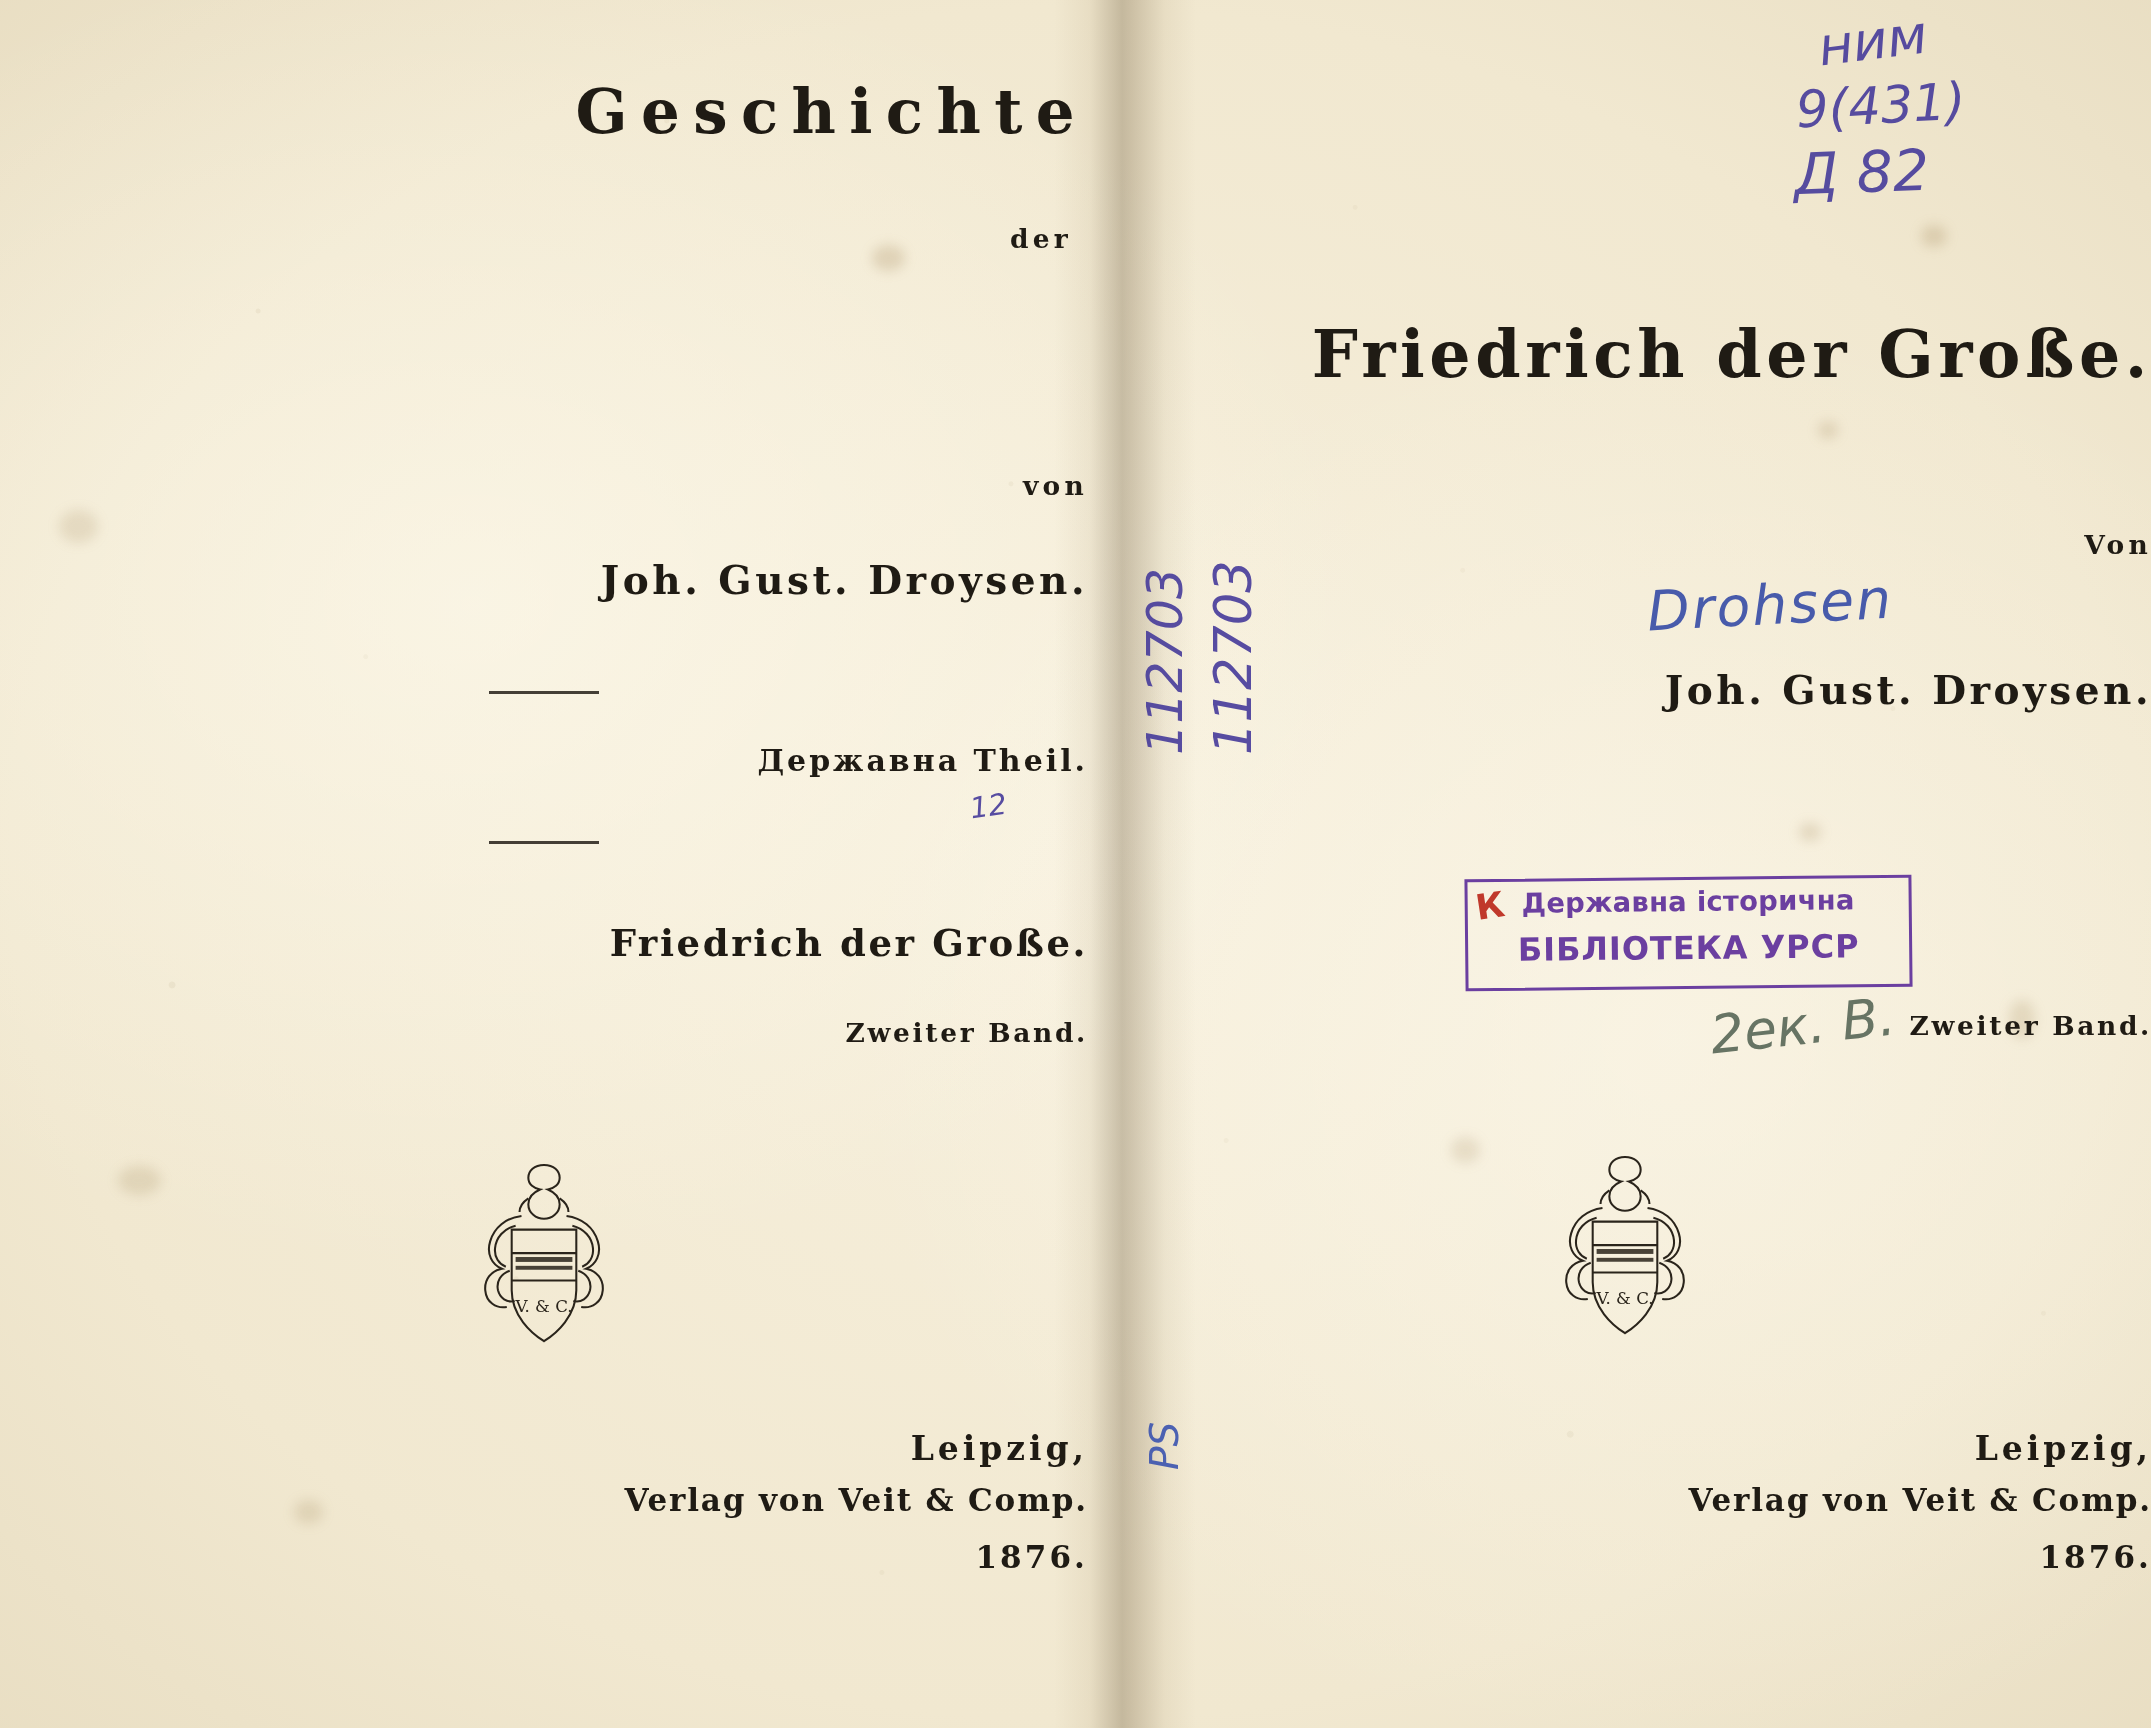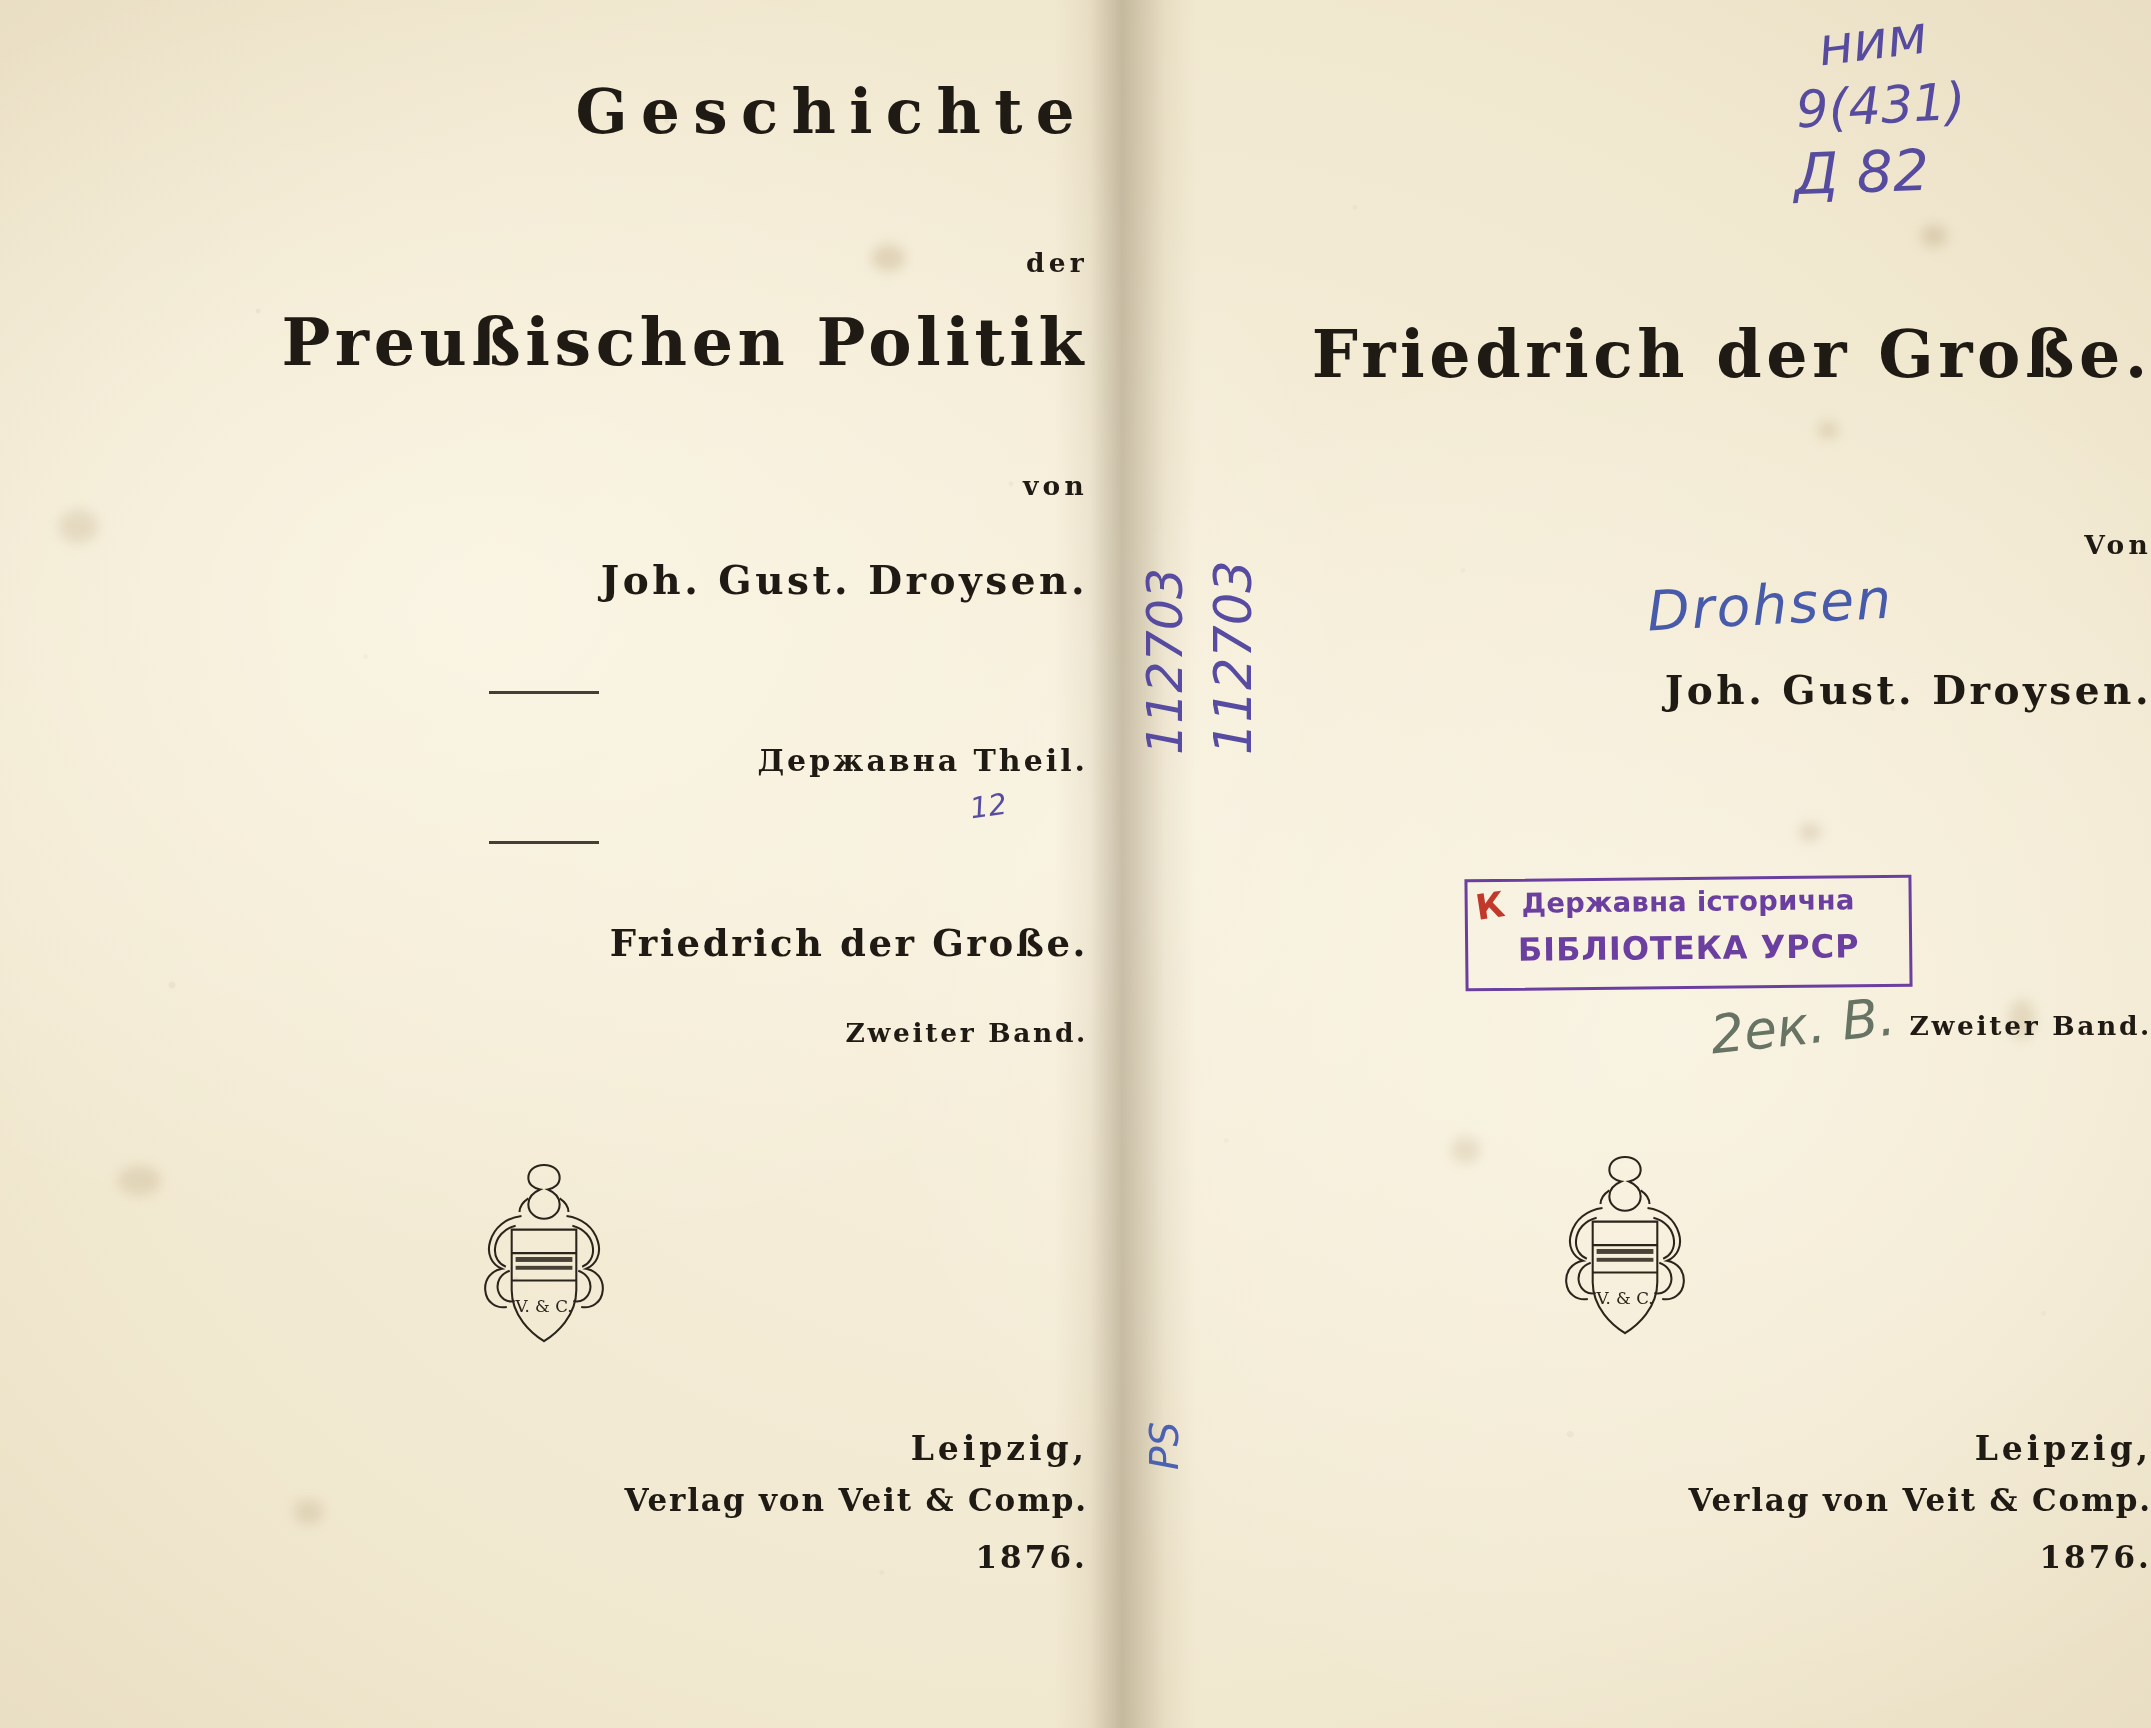--- a/index.html
+++ b/index.html
@@ -88,22 +88,22 @@
   }
 
   .center { text-align: right; }
 
   
   #lp-title {
     position: absolute; left: 0; right: 0; top: 76px;
     font-size: 61px; letter-spacing: 0.22em;
   }
   #lp-der {
-    position: absolute; left: 0; right: 0; top: 223px;
-    font-size: 26.5px; letter-spacing: 0.16em; margin-top: 24px;
+    position: absolute; left: 0; right: 16px; top: 223px;
+    font-size: 26.5px; letter-spacing: 0.16em;
   }
   #lp-subject {
     position: absolute; left: 0; right: 0; top: 304px;
     font-size: 65px; letter-spacing: 0.07em;
   }
   #lp-von {
     position: absolute; left: 0; right: 0; top: 470px;
     font-size: 26.5px; letter-spacing: 0.16em;
   }
   #lp-author {
@@ -280,21 +280,20 @@
   <div class="stain" style="left:2009px; top:1000px; width:25.5px; height:39px; background:rgba(160,130,80,0.20);"></div>
 
   <div id="gutter"></div>
 
   <div class="page" id="page-left">
 
     <div class="fraktur center" id="lp-title">Geschichte</div>
 
     <div class="fraktur center" id="lp-der">der</div>
 
-    <div class="fraktur center" id="lp-subject">Preußischen Politik</div>
 
     <div class="fraktur center" id="lp-von">von</div>
 
     <div class="fraktur center" id="lp-author">Joh. Gust. Droysen.</div>
 
     <div class="rule" id="lp-rule1"></div>
 
     <div class="fraktur center" id="lp-part">Державна Theil.</div>
 
     <div class="rule" id="lp-rule2"></div>

